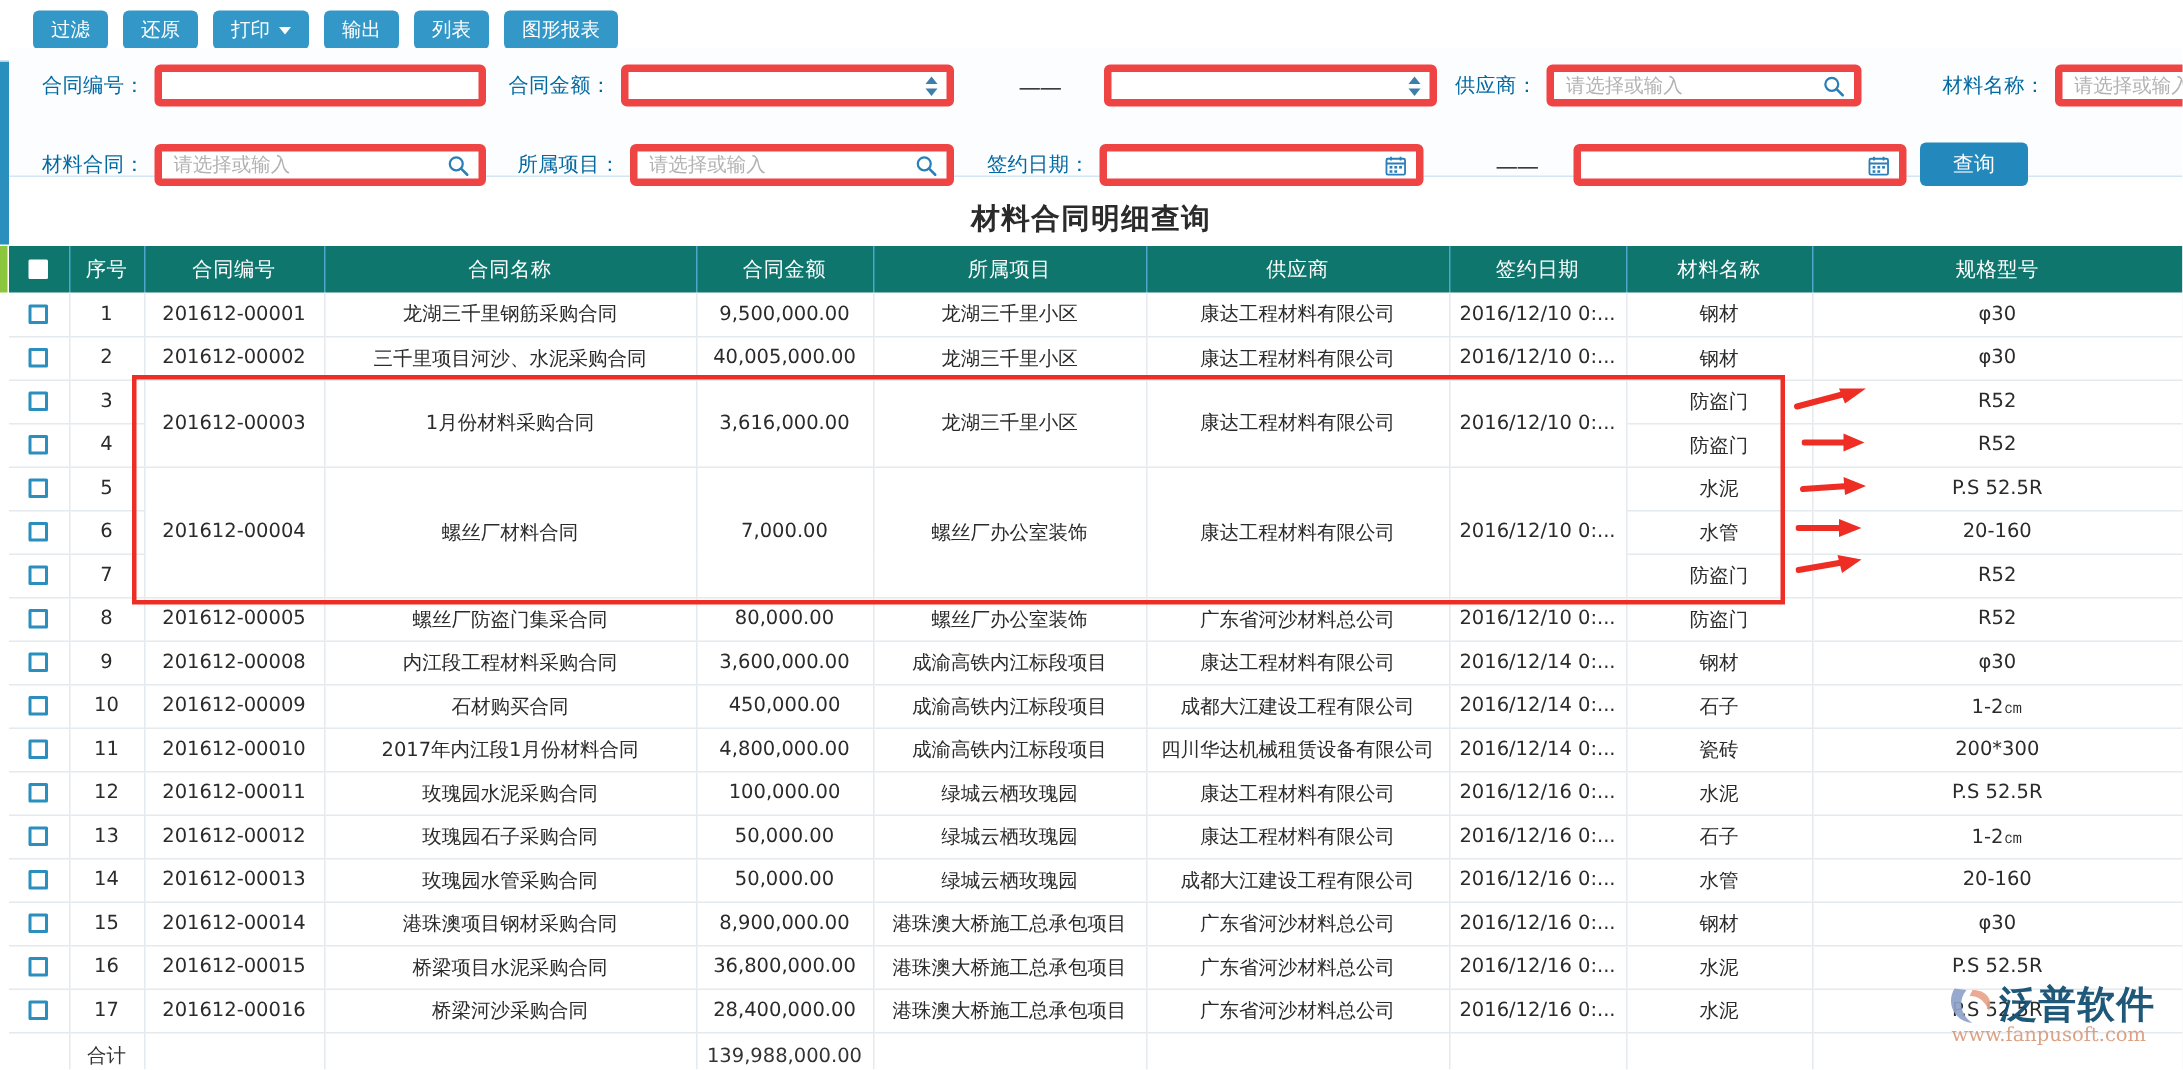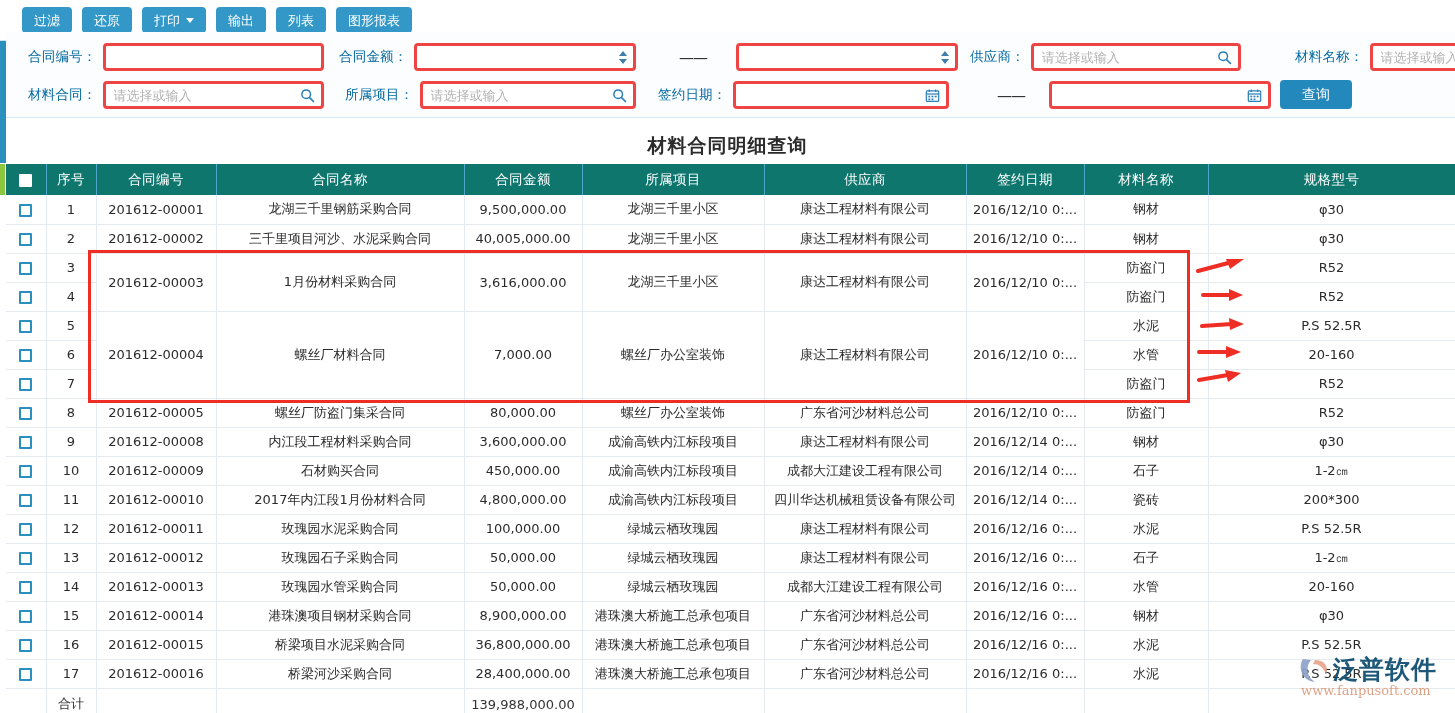--- a/index.html
+++ b/index.html
@@ -66,38 +66,38 @@
     border-bottom: 1px solid #d4e6f1;
   }
   .frow {
     position: absolute;
     left: 0;
     width: 1449px;
     height: 38px;
     display: block;
   }
   .frow.r1 { top: 6px; }
-  .frow.r2 { top: 44px; padding-left: 27px; }
+  .frow.r2 { top: 59px; padding-left: 27px; }
   .fld {
     position: absolute;
     display: flex;
     align-items: center;
     height: 30px;
   }
   .flabel {
     font-size: 13.5px;
     color: #0369a1;
     white-space: nowrap;
     margin-right: 6px;
     letter-spacing: 0.2px;
   }
   .fin {
     position: relative;
     height: 28px;
-    border: 3px solid #ef4444;
+    border: 5px solid #ef4444;
     border-radius: 4px;
     background: #ffffff;
     display: flex; align-items: center;
     padding: 0 6px;
   }
   .fin input {
     border: none; outline: none;
     width: 100%;
     height: 100%;
     font-size: 13px;

